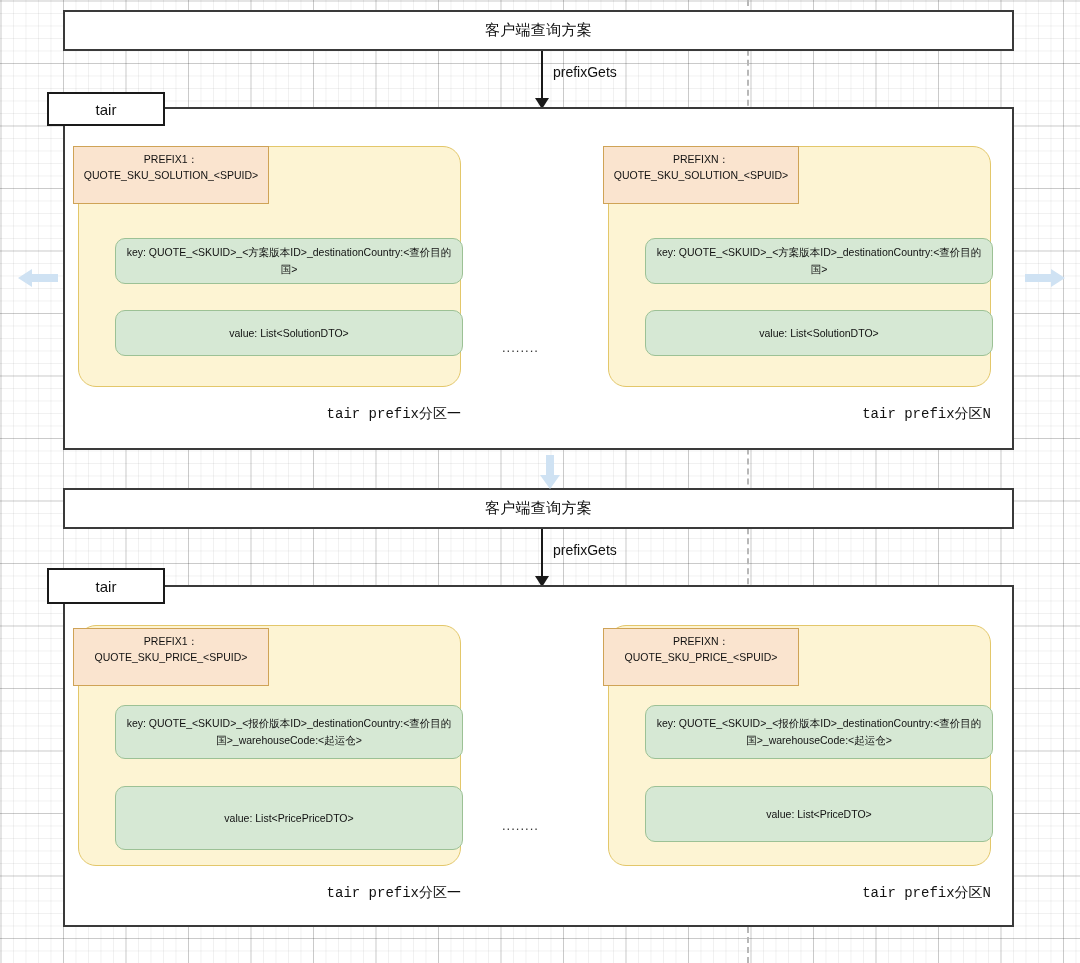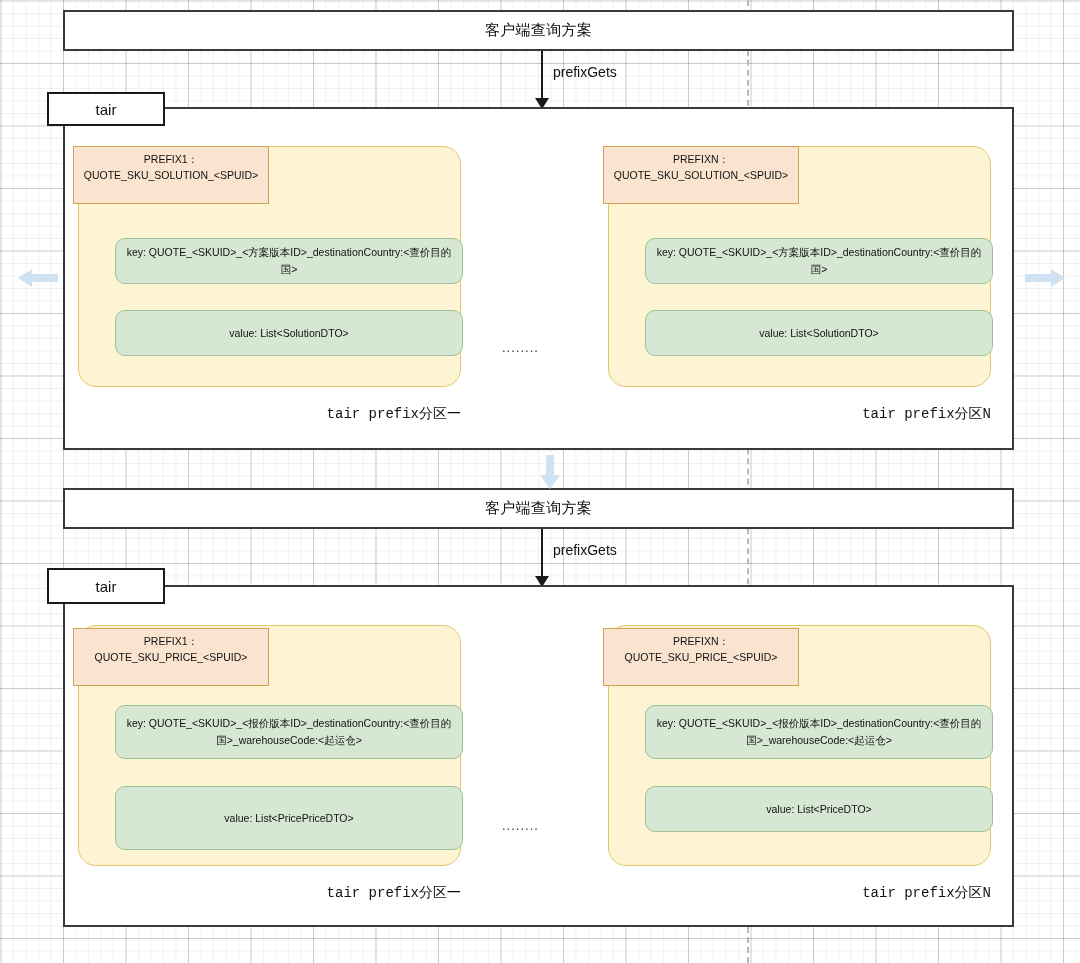--- a/index.html
+++ b/index.html
@@ -273,21 +273,21 @@
   </div>
 
   <div class="partition" style="left:608px; top:625px; width:383px; height:241px;"></div>
   <div class="prefix-badge" style="left:603px; top:628px; width:196px; height:58px;">
     <span class="line">PREFIXN：</span>
     <span class="line">QUOTE_SKU_PRICE_&lt;SPUID&gt;</span>
   </div>
   <div class="kv-box center" style="left:630px; top:705px; width:348px; height:54px;">
     <span class="kv-text">key:  QUOTE_&lt;SKUID&gt;_&lt;报价版本ID&gt;_destinationCountry:&lt;查价目的国&gt;_warehouseCode:&lt;起运仓&gt;</span>
   </div>
-  <div class="kv-box center" style="left:630px; top:786px; width:348px; height:46px;">
+  <div class="kv-box center" style="left:630px; top:786px; width:348px; height:56px;">
     <span class="kv-text">value: List&lt;PriceDTO&gt;</span>
   </div>
   <div class="partition-caption" style="left:608px; top:884px; width:383px;">
     <span>tair prefix分区N</span>
   </div>
 
   <div class="nav-arrow" style="left:18px; top:264px;">
     <svg width="40" height="28" viewBox="0 0 40 28">
       <path d="M0 14 L14 5 L14 10 L40 10 L40 18 L14 18 L14 23 Z" fill="#cfe2f3"></path>
     </svg>

